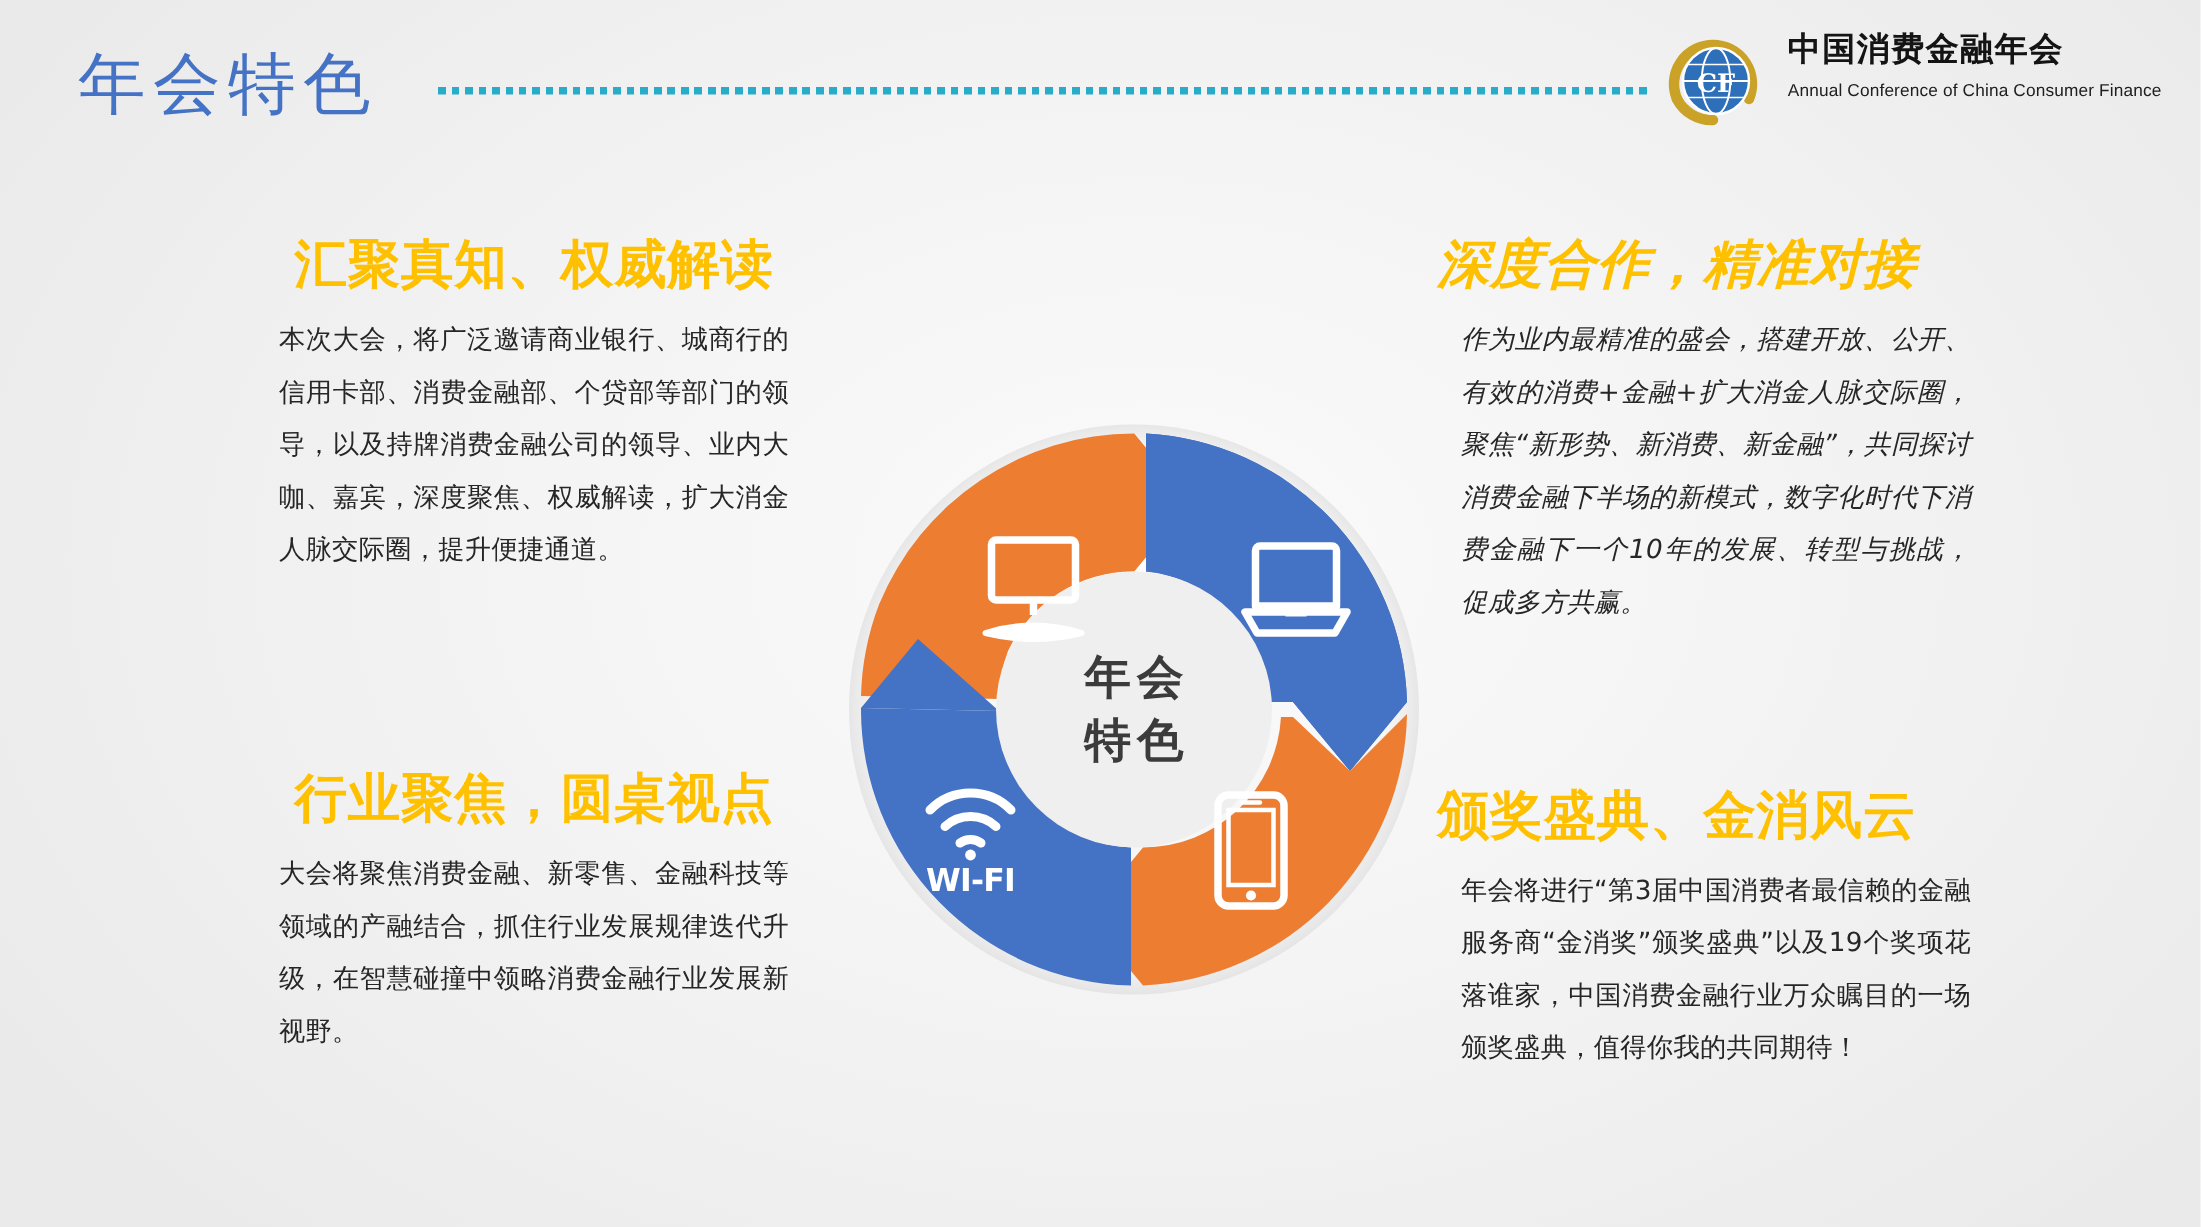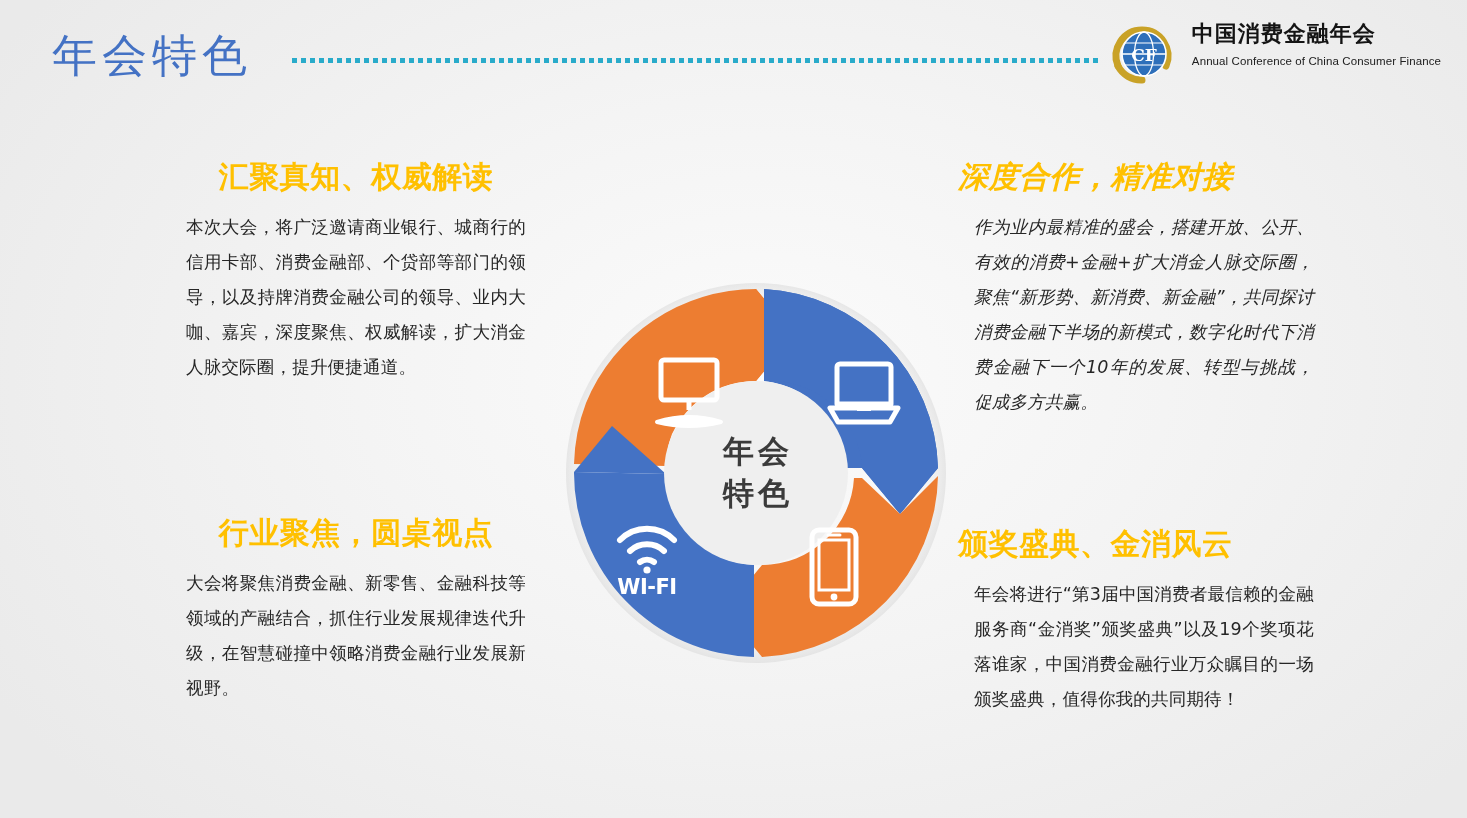--- a/index.html
+++ b/index.html
@@ -38,21 +38,21 @@
   }
   .logo-en{
     font-size:11.5px;line-height:15px;color:#202020;letter-spacing:.1px;
     white-space:nowrap;margin-top:2px;
     font-family:"Liberation Sans",sans-serif;
   }
 
   
   .block{position:absolute;width:372px;}
   .block-heading{
-    font-size:30px;line-height:34px;font-weight:700;color:#FFC000;
+    font-size:35px;line-height:34px;font-weight:700;color:#FFC000;
     letter-spacing:.5px;margin:0 0 14px 0;white-space:nowrap;
     font-family:"DejaVu Sans","Liberation Sans",sans-serif;
   }
   .block-body{
     font-size:17.5px;line-height:35px;color:#262626;letter-spacing:.2px;
     text-align:justify;margin:16px;
     font-family:"DejaVu Sans","Liberation Sans",sans-serif;
   }
   .b-tl{left:170px;top:160px;}
   .b-tl .block-heading{text-align:center;}

